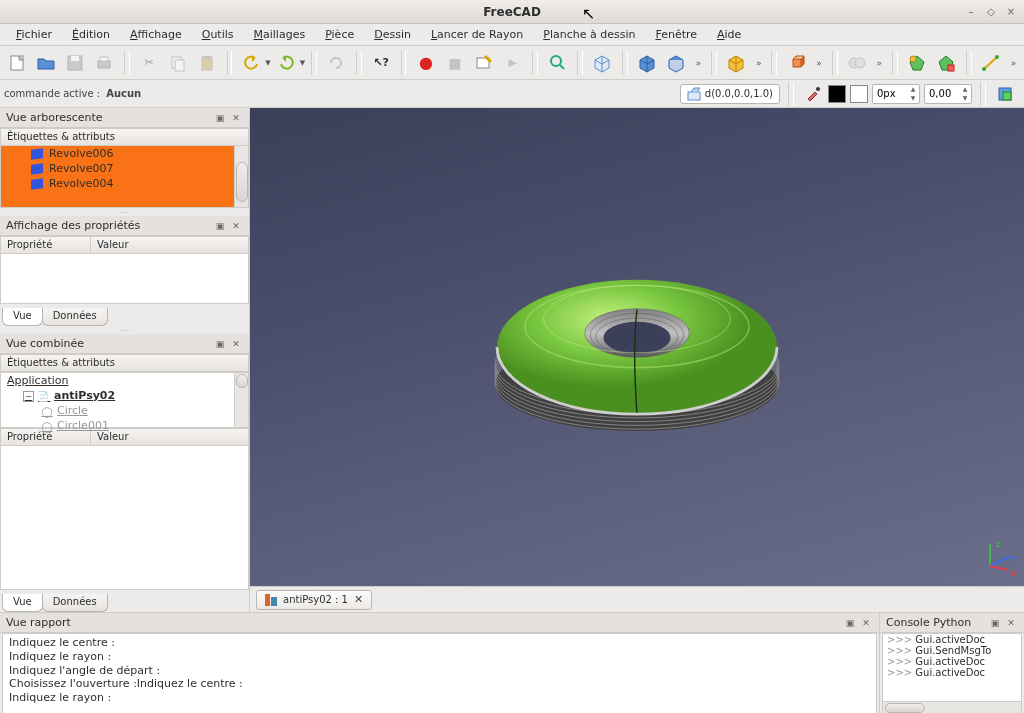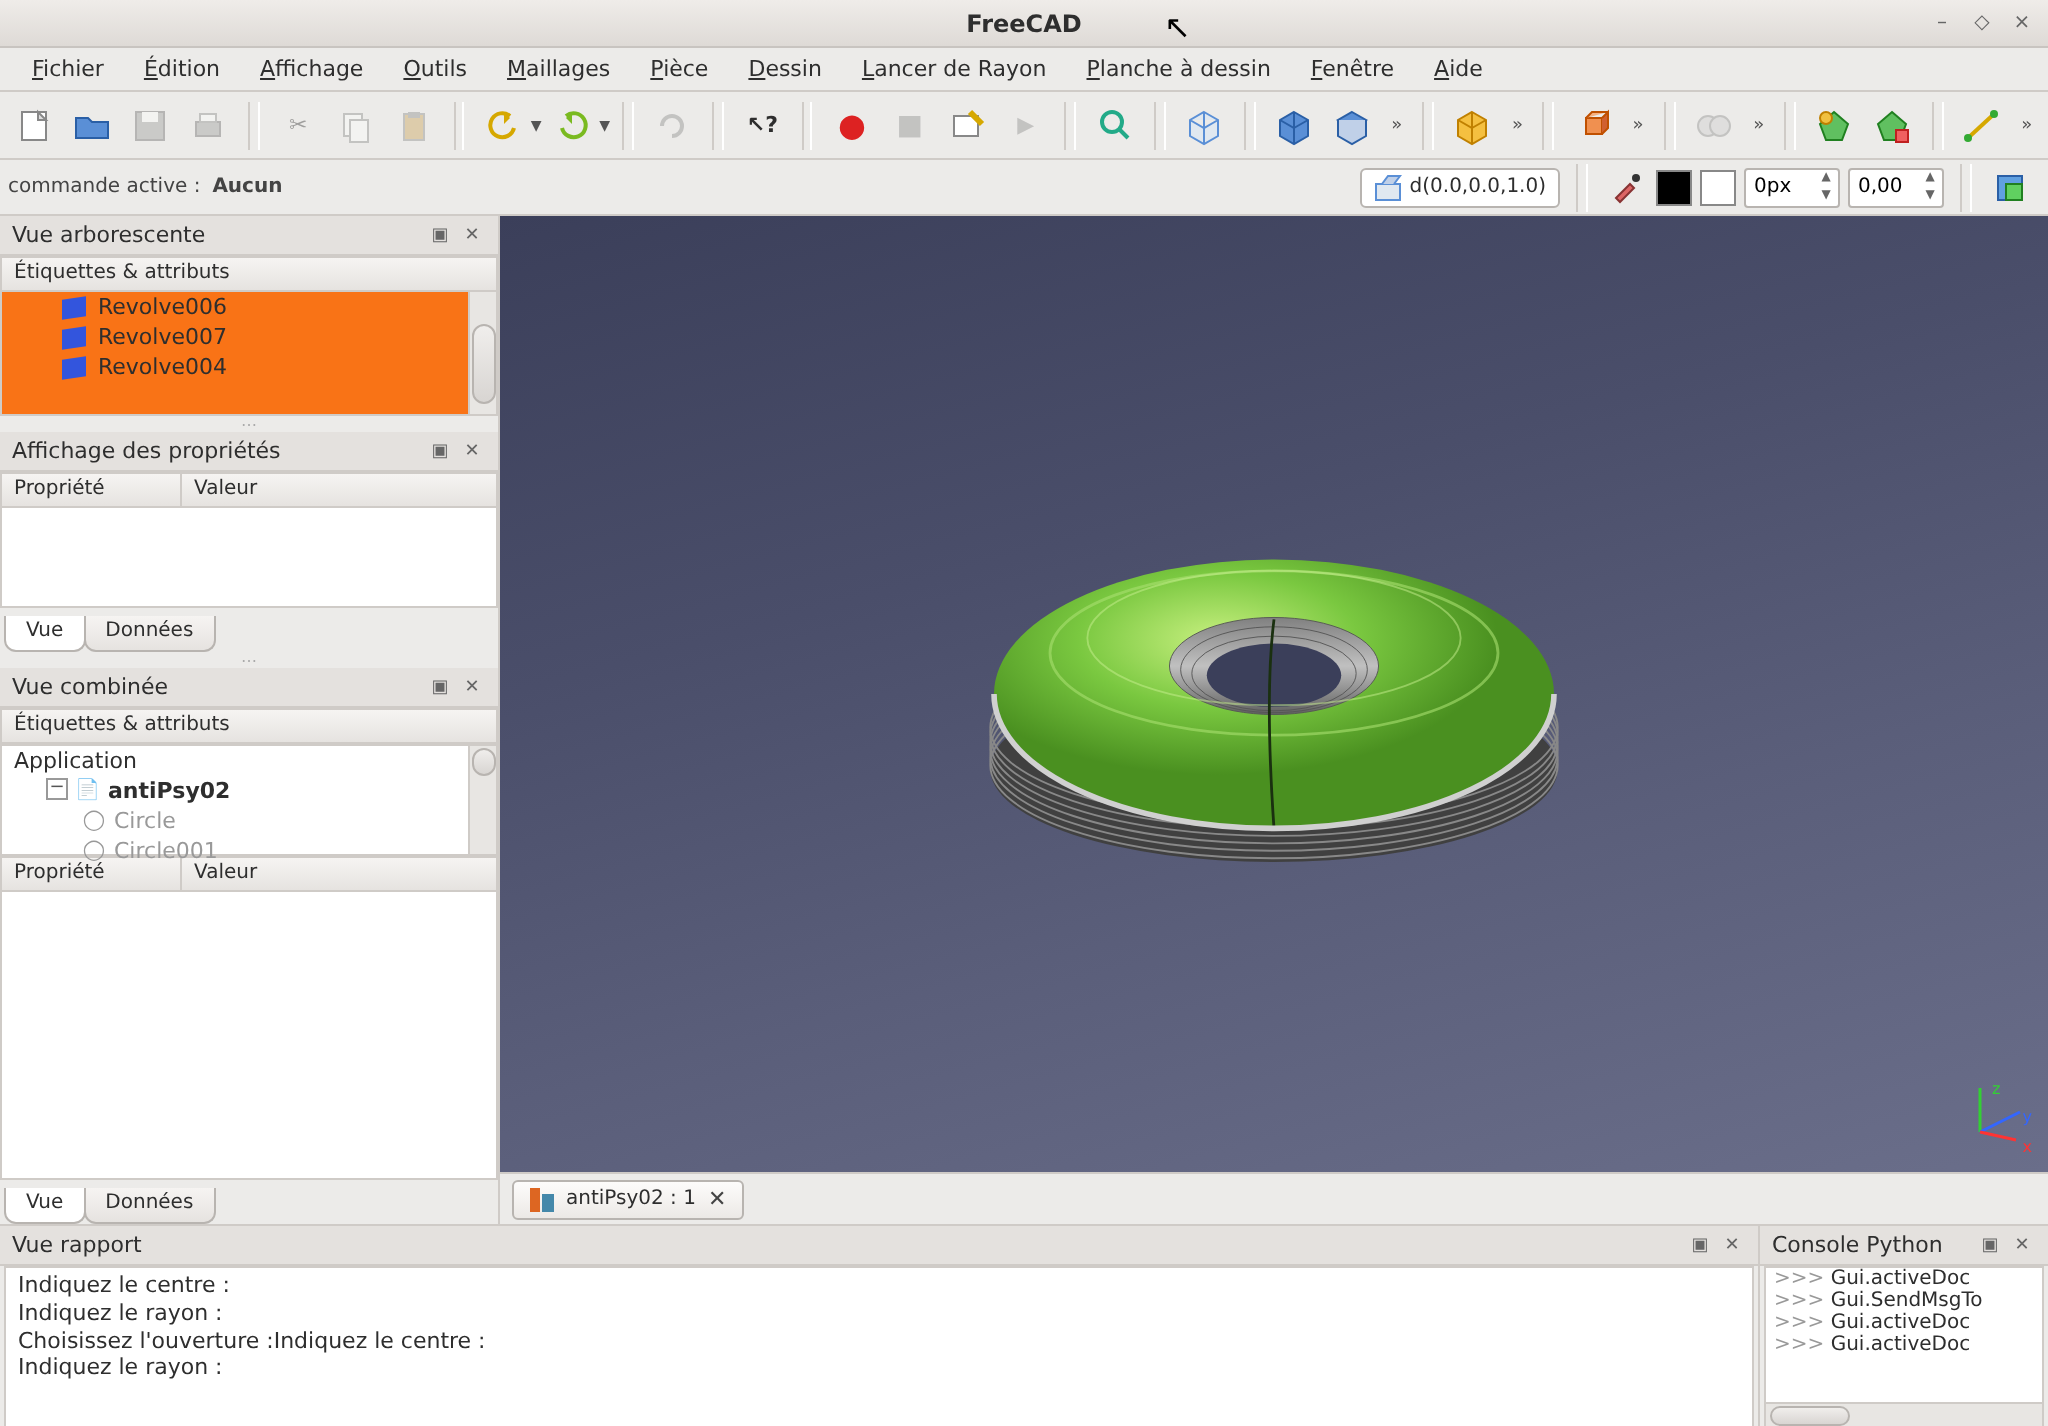--- a/index.html
+++ b/index.html
@@ -62,21 +62,21 @@
 
 .tabs-bottom { height: 22px; display: flex; align-items: flex-end; padding-left: 2px; }
 .tabs-bottom .tab { height: 18px; padding: 2px 10px; font-size: 10px; background: linear-gradient(#f6f4f2, #e6e3e0); border: 1px solid #b8b4b0; border-top: none; border-radius: 0 0 6px 6px; margin-right: -1px; cursor: pointer; }
 .tabs-bottom .tab.active { background: #fff; }
 
 .tabs-top { height: 20px; display: flex; border-bottom: 1px solid #cfcbc7; }
 .tabs-top .tab { padding: 3px 12px; font-size: 10px; border: 1px solid #cfcbc7; border-bottom: none; background: #e4e1de; margin-right: -1px; border-radius: 4px 4px 0 0; cursor: pointer; }
 .tabs-top .tab.active { background: #fff; }
 
 .combo-tree { background: #fff; border: 1px solid #cfcbc7; position: relative; }
-.combo-tree .row { display: flex; align-items: flex-start; gap: 4px; padding: 1px 6px; font-size: 11px; }
+.combo-tree .row { display: flex; align-items: flex-end; gap: 4px; padding: 1px 6px; font-size: 11px; text-decoration: underline; }
 .combo-tree .row.indent1 { padding-left: 22px; }
 .combo-tree .row.indent2 { padding-left: 40px; color: #999; }
 .combo-tree .expander { width: 11px; height: 11px; border: 1px solid #999; font-size: 9px; line-height: 9px; text-align: center; color: #555; }
 .combo-tree .doc-ico { width: 12px; height: 12px; display: inline-flex; align-items: center; justify-content: center; font-size: 10px; }
 
 
 .viewport { flex: 1; background: linear-gradient(165deg, #3b3f5a 0%, #4a4e6a 35%, #5a5e7a 65%, #6a6e8a 100%); position: relative; display: flex; align-items: center; justify-content: center; }
 .torus-svg { width: 380px; height: 280px; }
 .axis-gizmo { position: absolute; right: 8px; bottom: 8px; width: 38px; height: 38px; }
 .axis-gizmo .z { position: absolute; left: 18px; top: 0; color: #33d033; font-size: 8px; }
@@ -492,20 +492,21 @@
     <div class="panel-header">
       <span>Vue rapport</span>
       <div class="controls">
           <span>▣</span>
           <span>✕</span>
         </div>
     </div>
     <div class="report-body">
       <div>Indiquez le centre :</div>
       <div>Indiquez le rayon :</div>
+      <div>Indiquez l'angle de départ :</div>
       <div>Choisissez l'ouverture :Indiquez le centre :</div>
       <div>Indiquez le rayon :</div>
     </div>
   </div>
   <div class="console">
     <div class="panel-header">
       <span>Console Python</span>
       <div class="controls">
           <span>▣</span>
           <span>✕</span>

